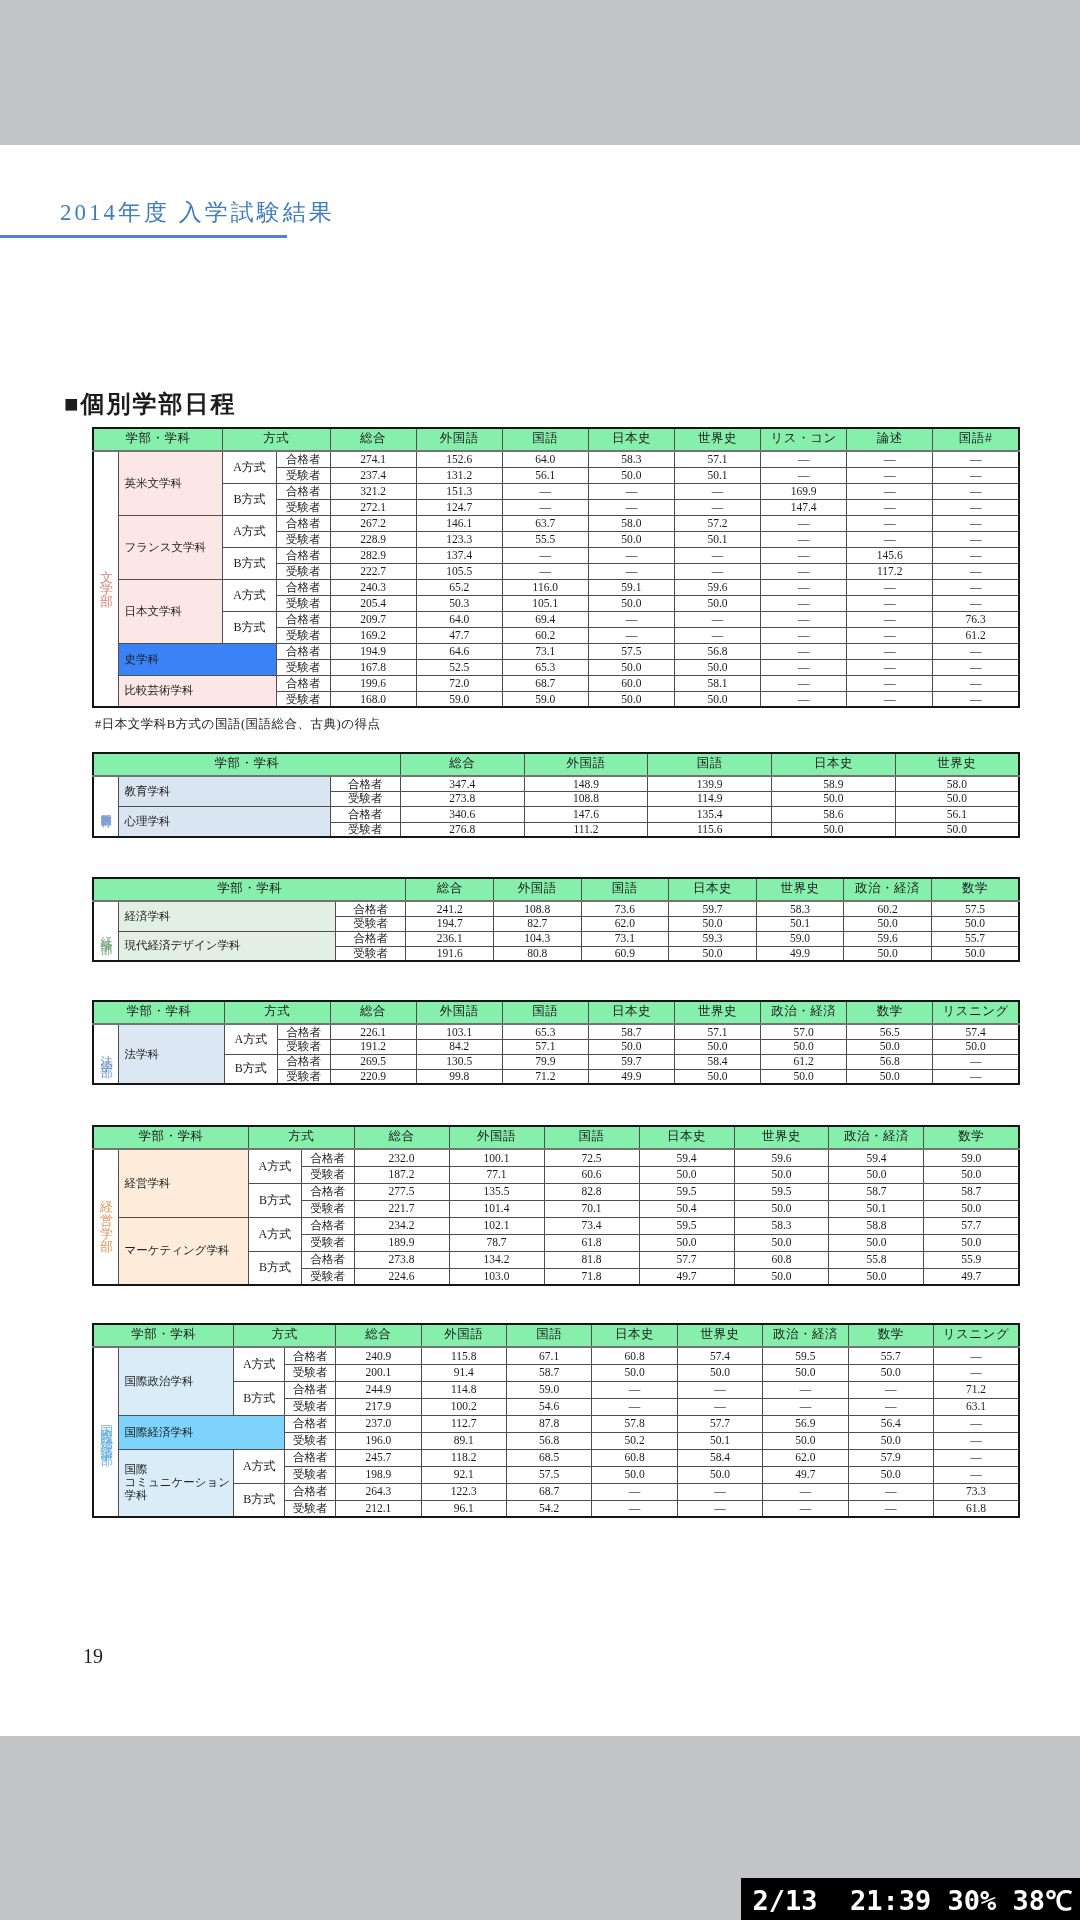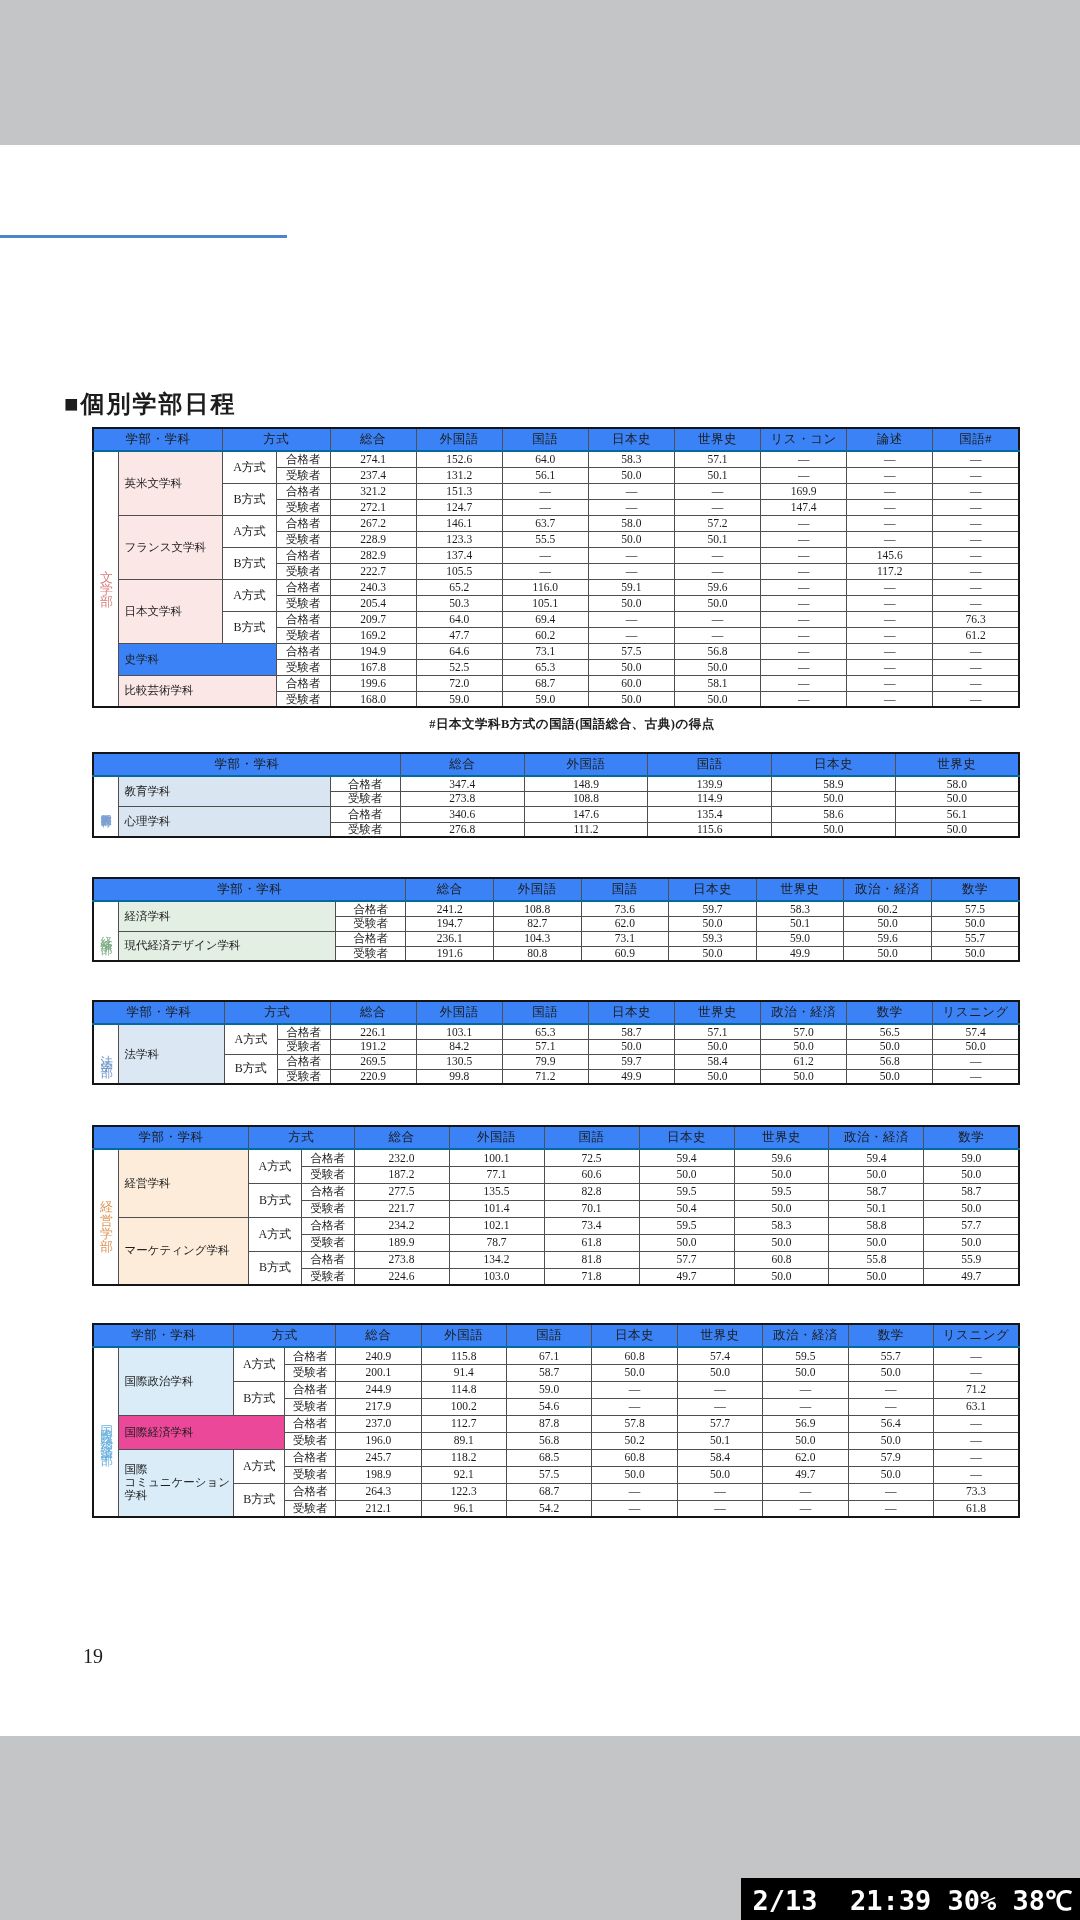--- a/index.html
+++ b/index.html
@@ -23,55 +23,56 @@
   .pos-bungaku{top:282px;}
   .pos-kyoiku{top:607px;}
   .pos-keizai{top:732px;}
   .pos-hougaku{top:855px;}
   .pos-keiei{top:980px;}
   .pos-kokusai{top:1178px;}
 
   table.t{width:100%;border-collapse:collapse;table-layout:fixed;border:2px solid #151515;}
   .t th,.t td{border:1px solid #4f4f4f;text-align:center;vertical-align:middle;padding:0;line-height:1.05;overflow:hidden;}
   .t thead tr{height:23px;}
-  .t thead th{background:#3b82f6;font-size:12.5px;font-weight:normal;border-bottom:2px solid #0369a1;letter-spacing:0.5px;}
+  .t thead th{background:#86efac;font-size:12.5px;font-weight:normal;border-bottom:2px solid #737373;letter-spacing:0.5px;font-family:Liberation Mono, monospace;}
   .t td{font-size:11.5px;white-space:nowrap;background:#fff;}
   .t td.dept{text-align:left;padding-left:5px;font-size:11.5px;white-space:pre-line;line-height:13px;}
   .t td.meth{font-size:12px;}
   .t td.cat{font-size:11.5px;}
   .t td.fac{background:#fff;}
   .fac-inner{display:inline-block;writing-mode:vertical-rl;text-orientation:upright;}
 
   .t-bungaku tbody tr{height:16px;}
   .t-kyoiku tbody tr,.t-keizai tbody tr,.t-hougaku tbody tr{height:15px;}
   .t-keiei tbody tr,.t-kokusai tbody tr{height:17px;}
 
   .t-bungaku .fac-inner{font-size:13px;letter-spacing:12px;}
   .t-kyoiku  .fac-inner{font-size:11px;letter-spacing:0;line-height:12px;height:57px;}
   .t-keizai  .fac-inner{font-size:12px;letter-spacing:2px;}
   .t-hougaku .fac-inner{font-size:12.5px;letter-spacing:5px;}
   .t-keiei   .fac-inner{font-size:13px;letter-spacing:13px;}
   .t-kokusai .fac-inner{font-size:12.5px;letter-spacing:4px;}
 
-  .footnote{position:absolute;left:108px;width:928px;text-align:center;font-size:12.5px;letter-spacing:0.5px;font-weight:bold;}
+  .footnote{position:absolute;left:95px;width:928px;text-align:left;font-size:12.5px;letter-spacing:0.5px;}
   .fn-1{top:571px;}
   .fn-2{top:1374px;}
   .page-number{position:absolute;top:1500px;left:83px;font-size:20px;}
 
   .status-bar{
     position:absolute;right:0;bottom:0;height:42px;background:#000;color:#fff;
     display:flex;align-items:center;padding:0 8px 0 12px;
     font-family:"DejaVu Sans Mono","Liberation Mono",monospace;
     font-size:27px;font-weight:bold;white-space:pre;
   }
 </style>
 </head>
 <body>
 
 <div class="page">
+  <div class="doc-title" style="color:#3f7dbf;">2014年度 入学試験結果</div>
   <div class="doc-title-rule"></div>
 
 
   <div class="subsection-title">■個別学部日程</div>
 
   <div id="tables">
       <div class="tbl pos-bungaku">
         <table class="t t-bungaku">
           <colgroup>
             <col style="width: 2.8%;">
@@ -701,21 +702,21 @@
               <td class="num">217.9</td>
               <td class="num">100.2</td>
               <td class="num">54.6</td>
               <td class="num">—</td>
               <td class="num">—</td>
               <td class="num">—</td>
               <td class="num">—</td>
               <td class="num">63.1</td>
             </tr>
             <tr>
-              <td rowspan="2" class="dept" colspan="2" style="background: #ec4899; margin-left: 35px;">国際経済学科</td>
+              <td rowspan="2" class="dept" colspan="2" style="background: #7dd3fc; margin-left: 35px;">国際経済学科</td>
               <td class="cat">合格者</td>
               <td class="num">237.0</td>
               <td class="num">112.7</td>
               <td class="num">87.8</td>
               <td class="num">57.8</td>
               <td class="num">57.7</td>
               <td class="num">56.9</td>
               <td class="num">56.4</td>
               <td class="num">—</td>
             </tr>

